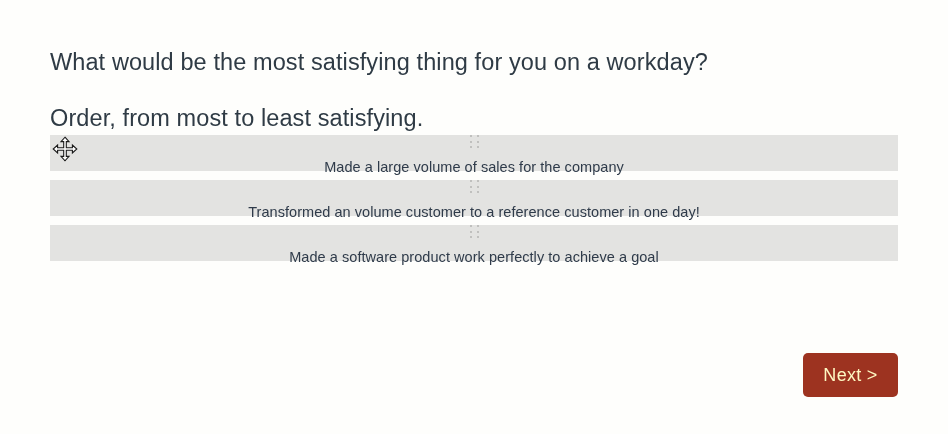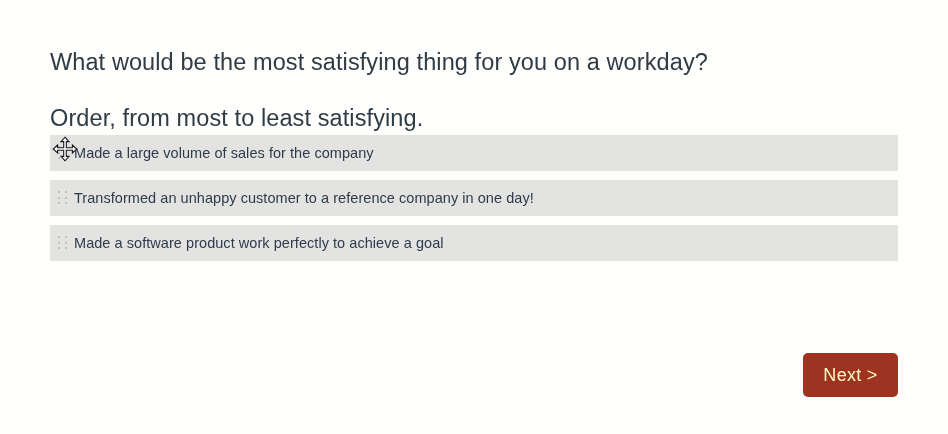--- a/index.html
+++ b/index.html
@@ -51,20 +51,21 @@
     width: 848px;
   }
   .rank-item {
     position: relative;
     height: 36px;
     background: #e3e3e1;
     margin-bottom: 9px;
     display: flex;
     align-items: center;
     cursor: move;
+    flex-direction: column;
   }
   .rank-item:last-child {
     margin-bottom: 8px;
   }
 
   .drag-handle {
     width: 22px;
     min-width: 22px;
     height: 36px;
     margin-left: 2px;
@@ -161,21 +162,21 @@
       <span class="drag-handle">
         <span class="dot-grid">
           <i></i>
             <i></i>
             <i></i>
             <i></i>
             <i></i>
             <i></i>
         </span>
       </span>
-      <span class="rank-label">Transformed an unhappy customer to a reference company in one day!</span>
+      <span class="rank-label">Transformed an volume customer to a reference customer in one day!</span>
     </div>
 
 
     <div class="rank-item">
       <span class="drag-handle">
         <span class="dot-grid">
           <i></i>
             <i></i>
             <i></i>
             <i></i>

